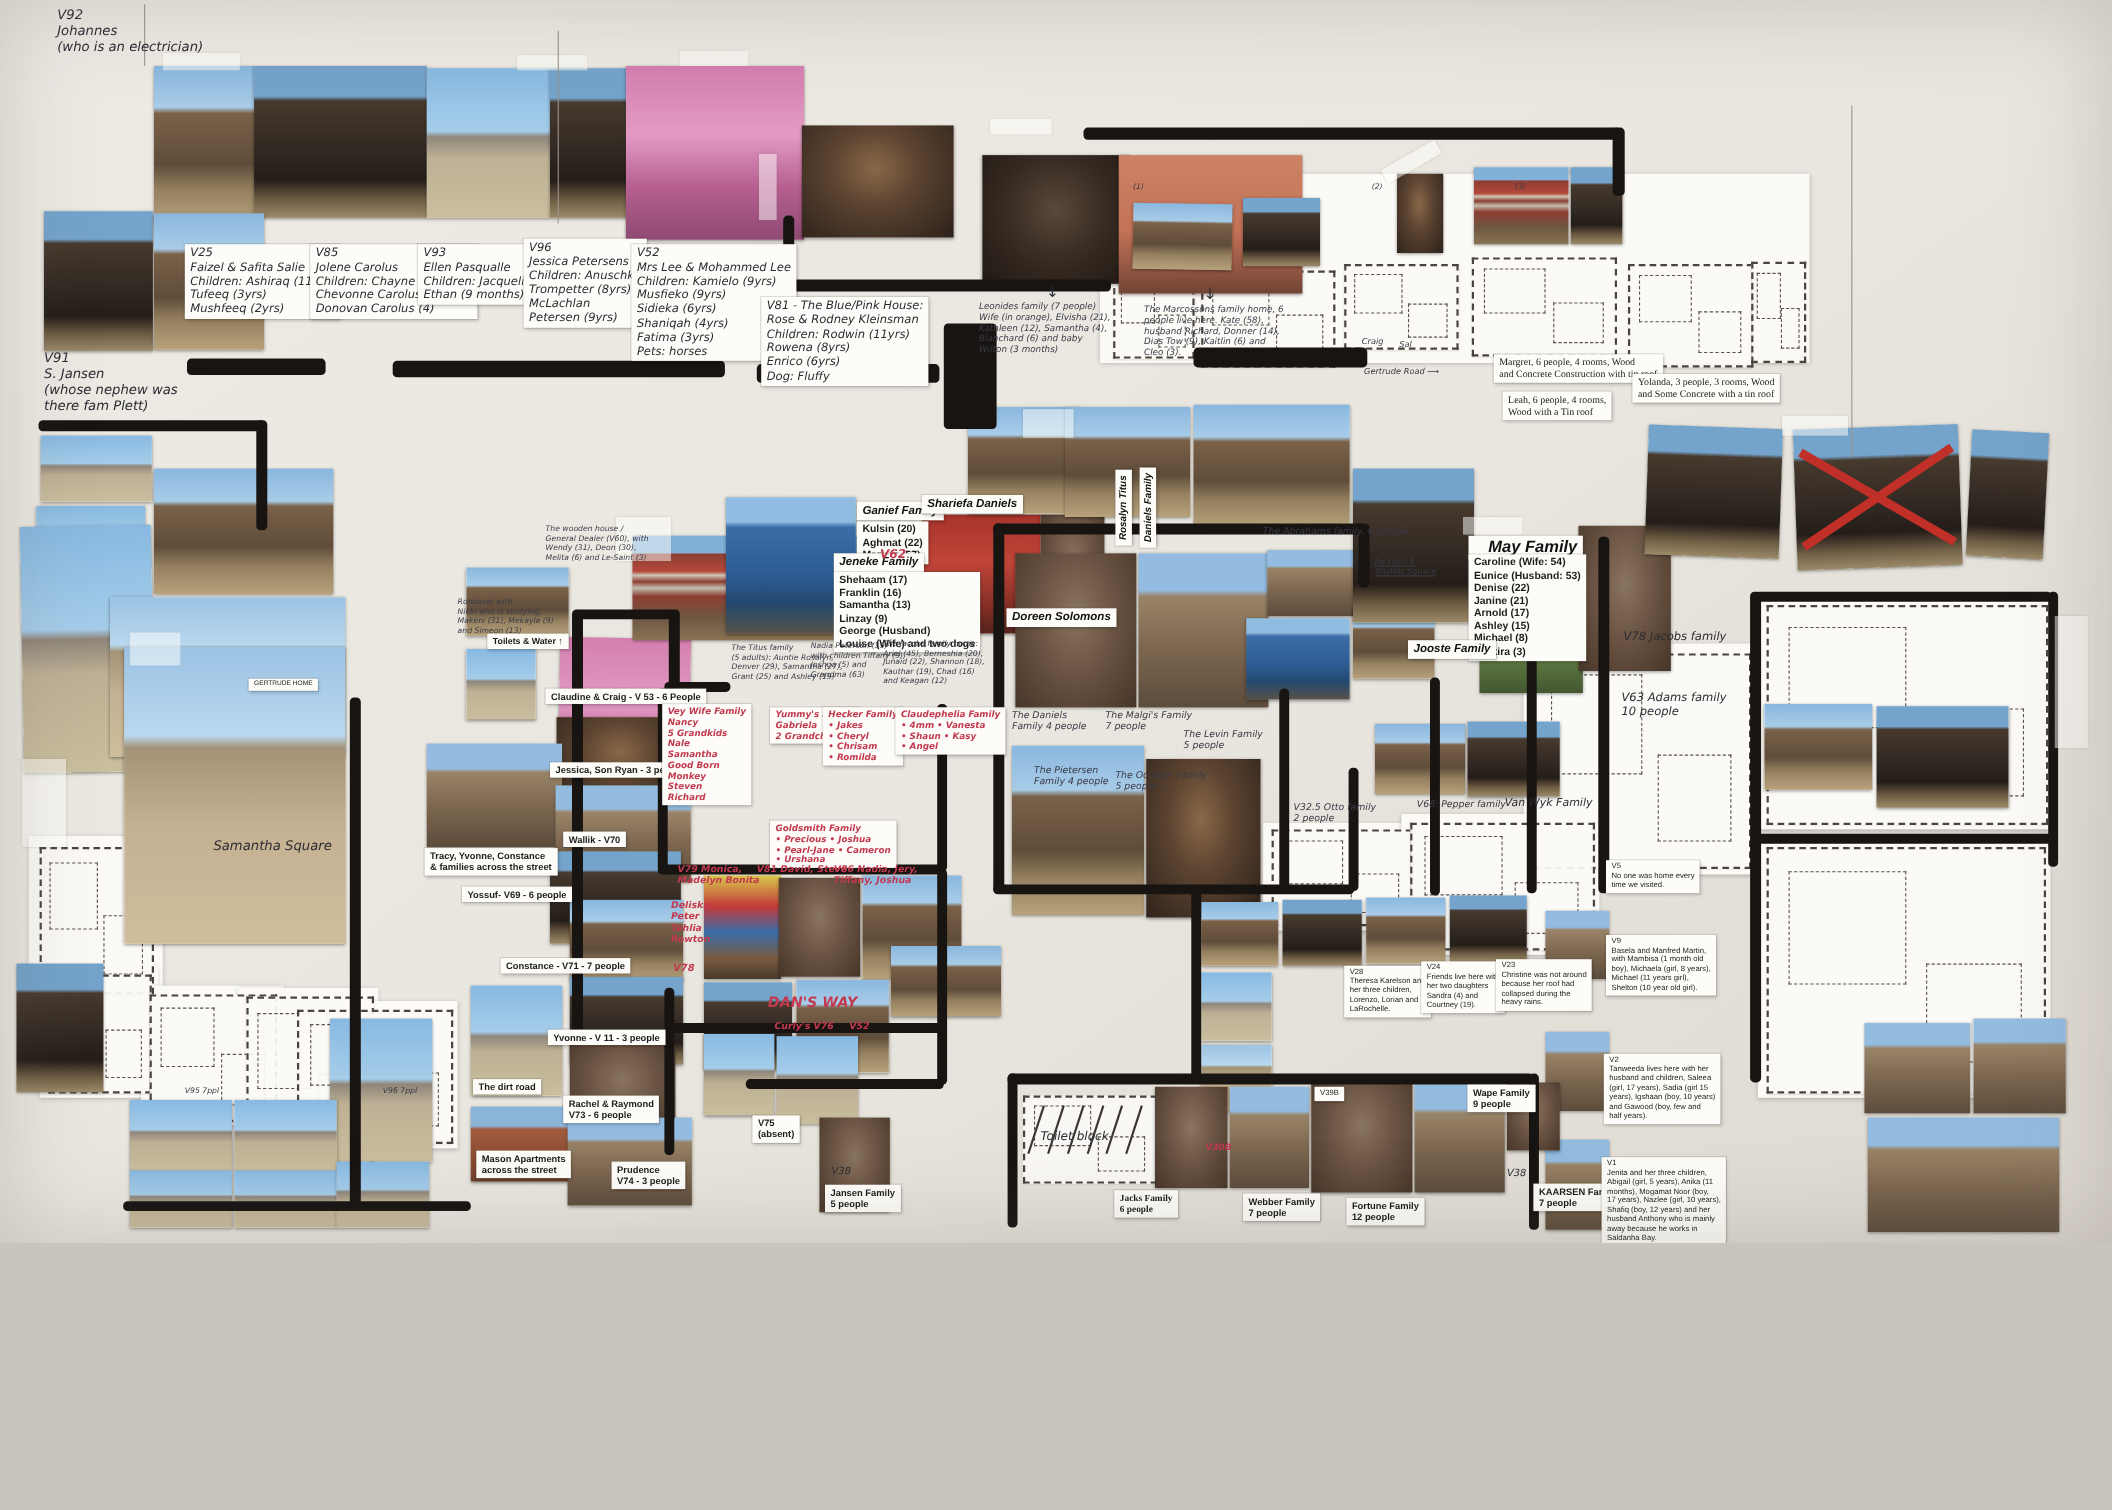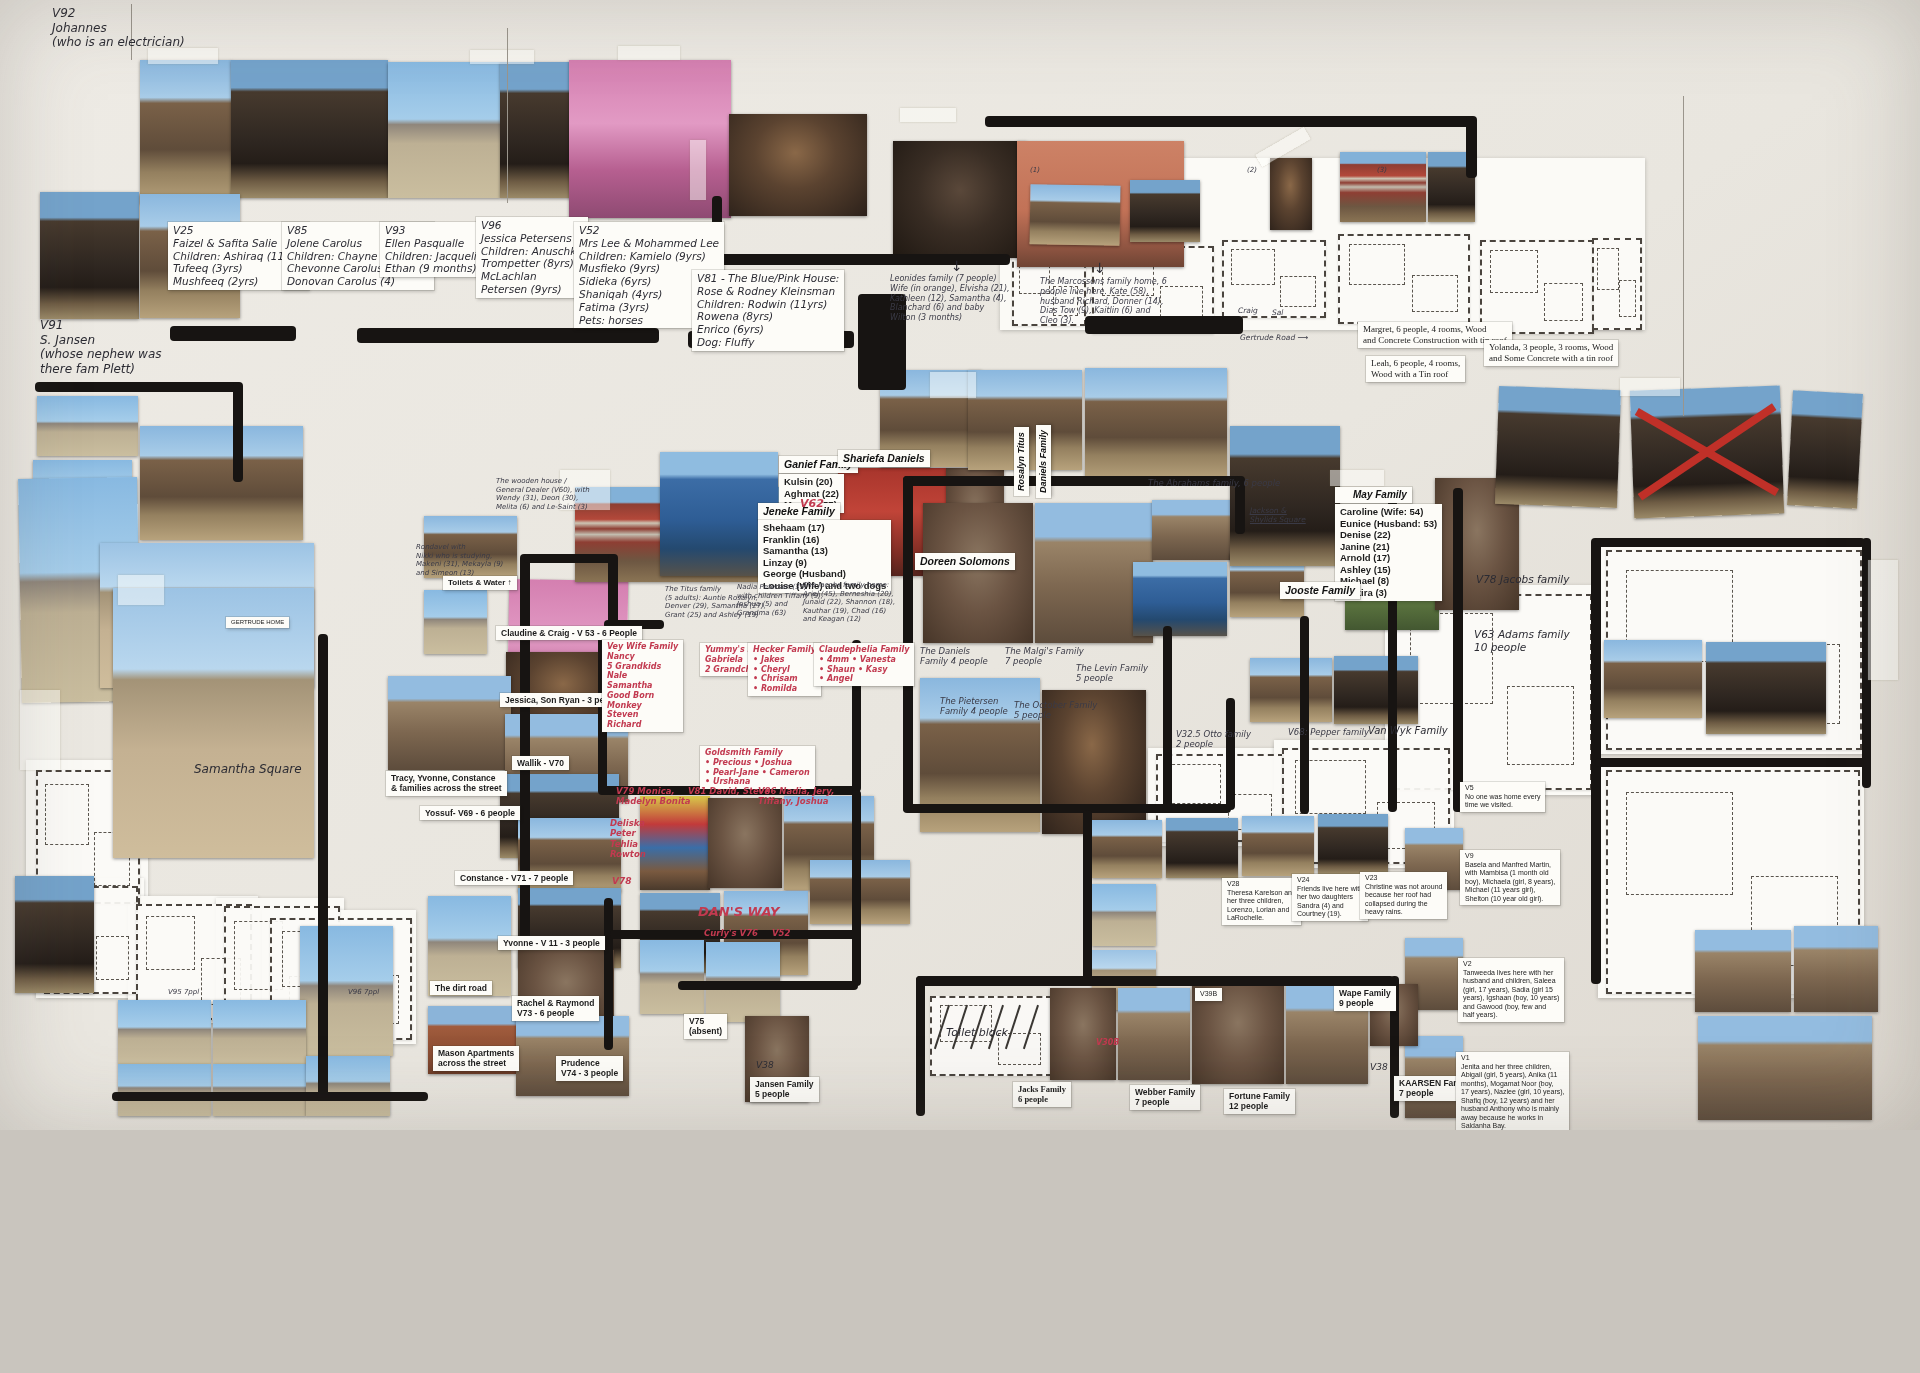--- a/index.html
+++ b/index.html
@@ -344,21 +344,21 @@
     <div class="note st-print-h box" style="left: 758px; top: 503px; font-size: 10.5px;">Jeneke Family</div>
     <div class="note st-print box" style="left: 758px; top: 520px; font-size: 9.5px;">Shehaam (17)
 Franklin (16)
 Samantha (13)
 Linzay (9)
 George (Husband)
 Louise (Wife) and two dogs</div>
     <div class="note st-print-h box" style="left: 915px; top: 553px; font-size: 10.5px;">Doreen Solomons</div>
     <div class="note st-print-h box" style="left: 1014px; top: 496px; transform: rotate(-90deg); transform-origin: left top; font-size: 9px;">Rosalyn Titus</div>
     <div class="note st-print-h box" style="left: 1036px; top: 498px; transform: rotate(-90deg); transform-origin: left top; font-size: 9px;">Daniels Family</div>
-    <div class="note st-print-h box" style="left: 1335px; top: 487px; font-size: 10px; padding-left: 18px;">May Family</div>
+    <div class="note st-print-h box" style="left: 1335px; top: 487px; font-size: 15px; padding-left: 18px;">May Family</div>
     <div class="note st-print box" style="left: 1335px; top: 504px; font-size: 9.5px;">Caroline (Wife: 54)
 Eunice (Husband: 53)
 Denise (22)
 Janine (21)
 Arnold (17)
 Ashley (15)
 Michael (8)
 Darkira (3)</div>
     <div class="note st-hand-sm" style="left: 1148px; top: 478px; font-size: 8.5px;">The Abrahams family, 6 people</div>
     <div class="note st-hand-sm" style="left: 1250px; top: 506px; font-size: 7.5px; text-decoration: underline;">Jackson &amp;

